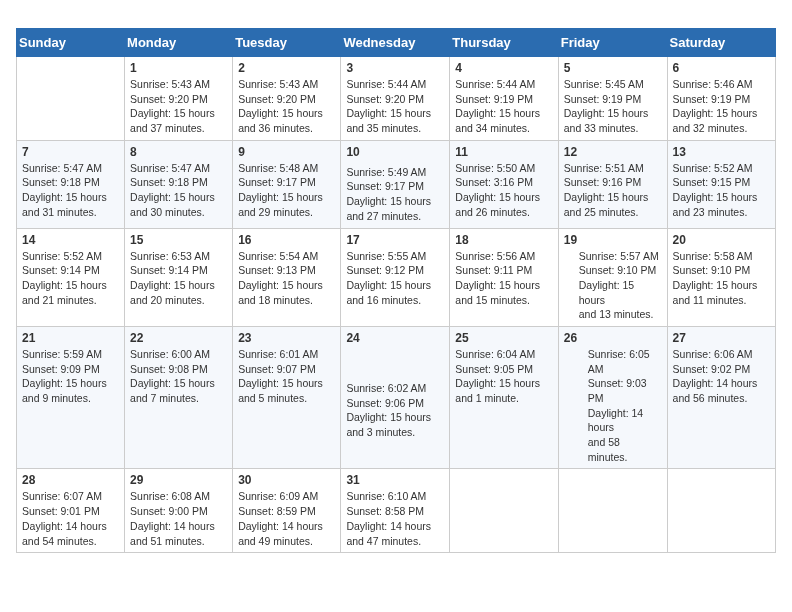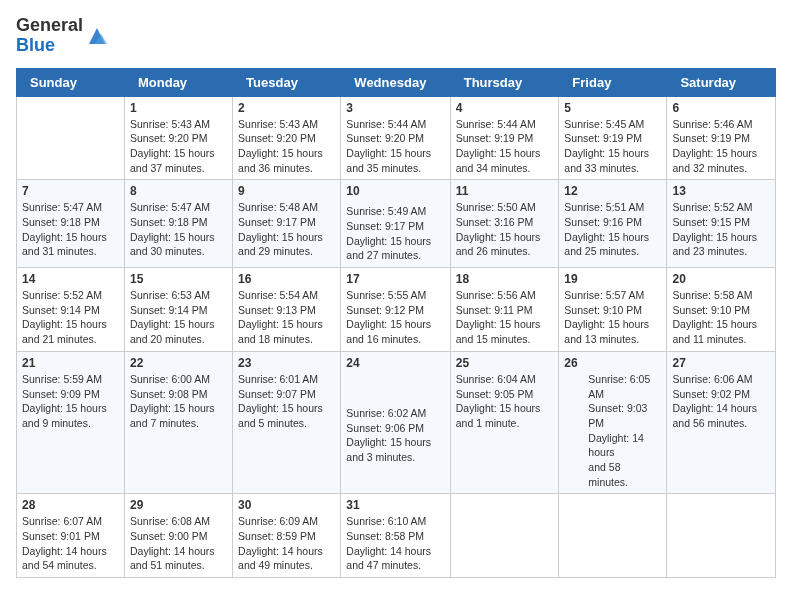--- a/index.html
+++ b/index.html
@@ -55,21 +55,21 @@
     .calendar {
       width: 100%;
       border-collapse: collapse;
       border: 1px solid #ccc;
     }
     .calendar th {
       background-color: #2b6cb0;
       color: #fff;
       font-size: 13px;
       font-weight: bold;
-      padding: 6px 13px;
+      padding: 6px 2px;
       text-align: left;
       border: 1px solid #2b6cb0;
     }
     .calendar td {
       vertical-align: top;
       border: 1px solid #ccc;
       padding: 4px 5px;
       width: 110px;
       min-height: 80px;
       background: #fff;
@@ -94,30 +94,20 @@
       color: #333;
     }
     .empty-cell {
       background: #fff !important;
     }
   </style>
 </head>
 <body>
 
 <div class="header">
-  <div class="logo">
-    <div class="logo-text">
-      <span class="logo-general">General</span>
-      <span class="logo-blue">Blue</span>
-    </div>
-    <svg class="logo-icon" viewBox="0 0 24 24" fill="none">
-      <polygon points="4,20 12,4 20,20" fill="#1a6fc4" opacity="0.85"></polygon>
-      <polygon points="10,20 16,10 22,20" fill="#4a9de0" opacity="0.7"></polygon>
-    </svg>
-  </div>
 </div>
 
 <table class="calendar">
   <thead>
     <tr id="header-row">
     <th>Sunday</th>
         <th>Monday</th>
         <th>Tuesday</th>
         <th>Wednesday</th>
         <th>Thursday</th>
@@ -253,21 +243,21 @@
         </td>
         <td>
           <span class="day-num">18</span>
           <div class="cell-content" style="white-space: pre-line;">Sunrise: 5:56 AM
 Sunset: 9:11 PM
 Daylight: 15 hours
 and 15 minutes.</div>
         </td>
         <td>
           <span class="day-num">19</span>
-          <div class="cell-content" style="white-space: pre-line;">Sunrise: 5:57 AM
+          <div class="cell-content" style="white-space: pre-line; margin-left: 15px;">Sunrise: 5:57 AM
 Sunset: 9:10 PM
 Daylight: 15 hours
 and 13 minutes.</div>
         </td>
         <td>
           <span class="day-num">20</span>
           <div class="cell-content" style="white-space: pre-line;">Sunrise: 5:58 AM
 Sunset: 9:10 PM
 Daylight: 15 hours
 and 11 minutes.</div>

